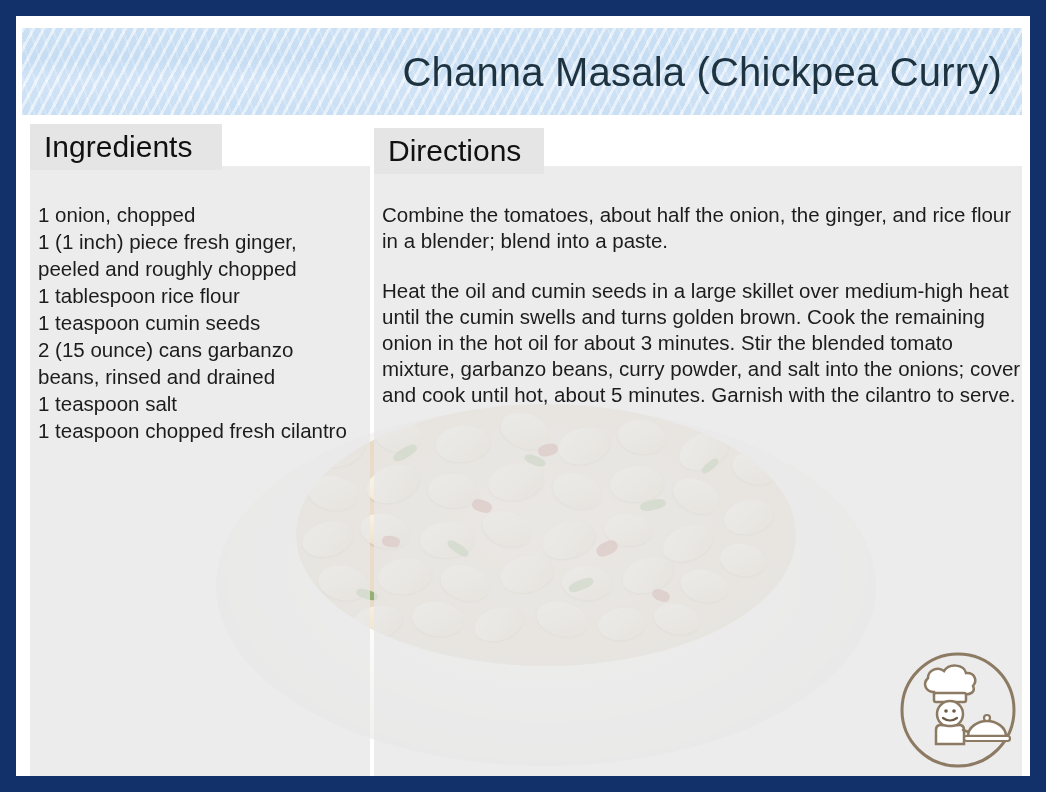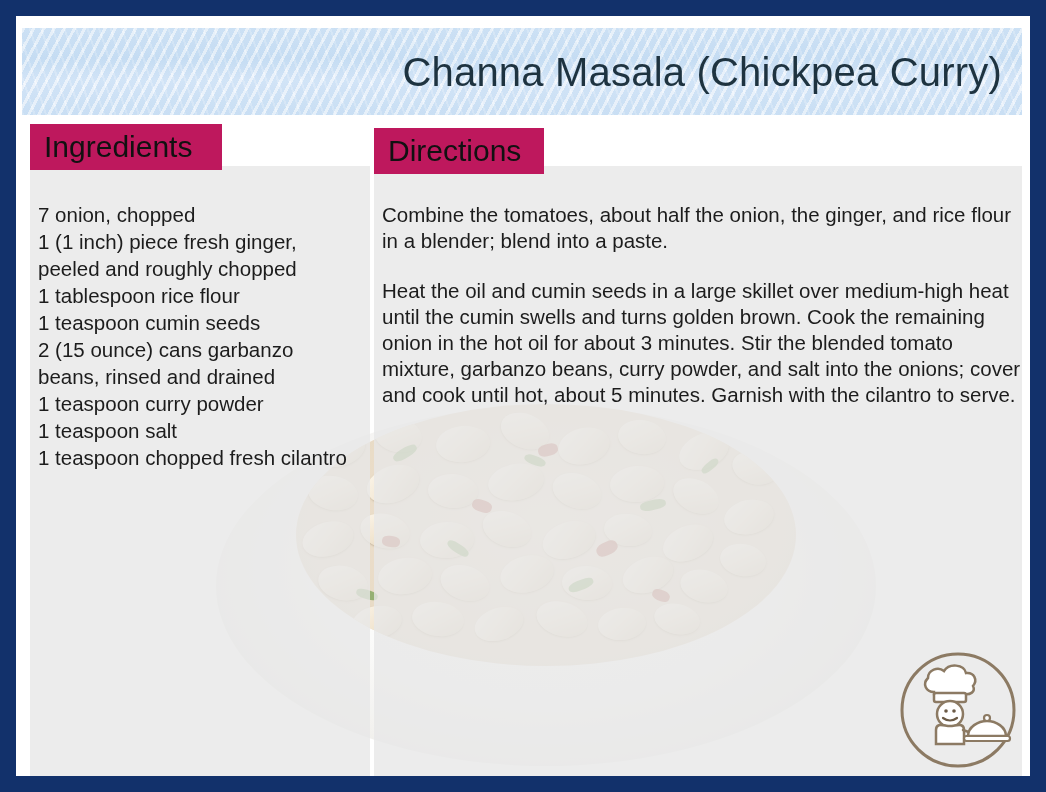--- a/index.html
+++ b/index.html
@@ -127,21 +127,21 @@
     height: 610px;
   }
   .panel-directions {
     left: 358px;
     top: 150px;
     width: 648px;
     height: 610px;
   }
   .tab {
     position: absolute;
-    background: #be185d;
+    background: #e5e5e5;
     height: 46px;
     line-height: 46px;
     box-sizing: border-box;
   }
   .tab-ingredients {
     left: 14px;
     top: 108px;
     width: 192px;
     padding-left: 14px;
   }
@@ -267,28 +267,27 @@
 
     <div class="title-banner">
       <div class="title-text">Channa Masala (Chickpea Curry)</div>
     </div>
 
     <div class="panel panel-ingredients"></div>
     <div class="tab tab-ingredients">
       <span class="tab-label">Ingredients</span>
     </div>
     <ul class="ingredients-list">
-      <li>7 onion, chopped</li>
+      <li>1 onion, chopped</li>
       <li>1 (1 inch) piece fresh ginger,</li>
       <li>peeled and roughly chopped</li>
       <li>1 tablespoon rice flour</li>
       <li>1 teaspoon cumin seeds</li>
       <li>2 (15 ounce) cans garbanzo</li>
       <li>beans, rinsed and drained</li>
-      <li>1 teaspoon curry powder</li>
       <li>1 teaspoon salt</li>
       <li>1 teaspoon chopped fresh cilantro</li>
     </ul>
 
     <div class="panel panel-directions"></div>
     <div class="tab tab-directions">
       <span class="tab-label">Directions</span>
     </div>
     <div class="directions-body">
       <p>Combine the tomatoes, about half the onion, the ginger, and rice flour in a blender; blend into a paste.</p>

